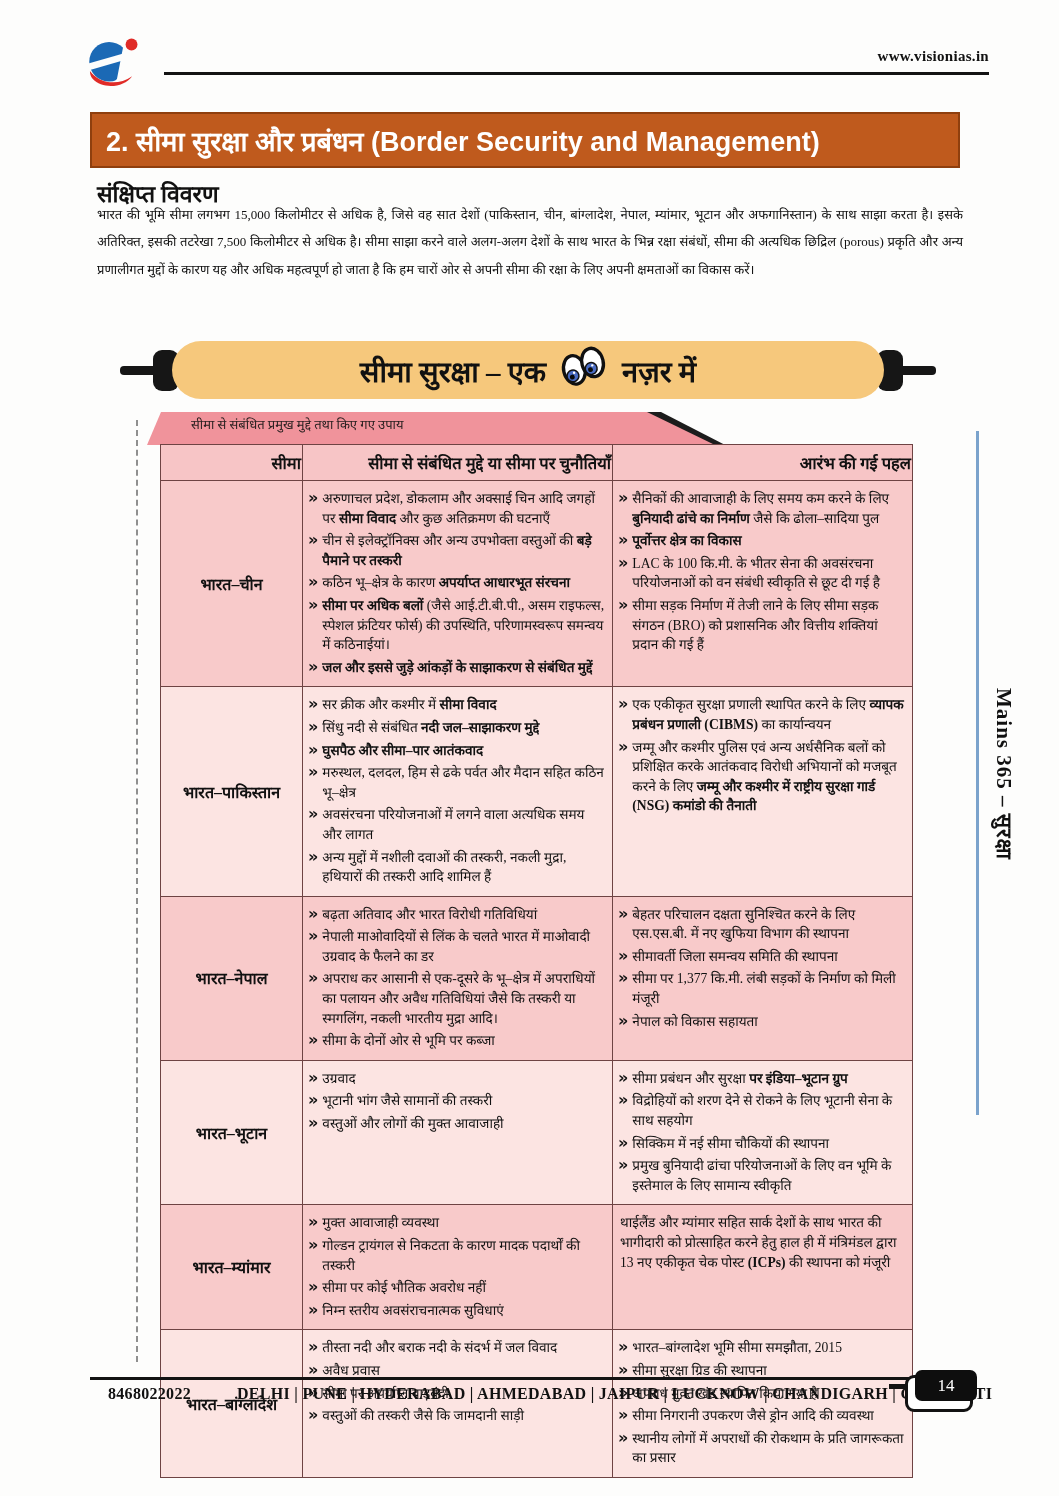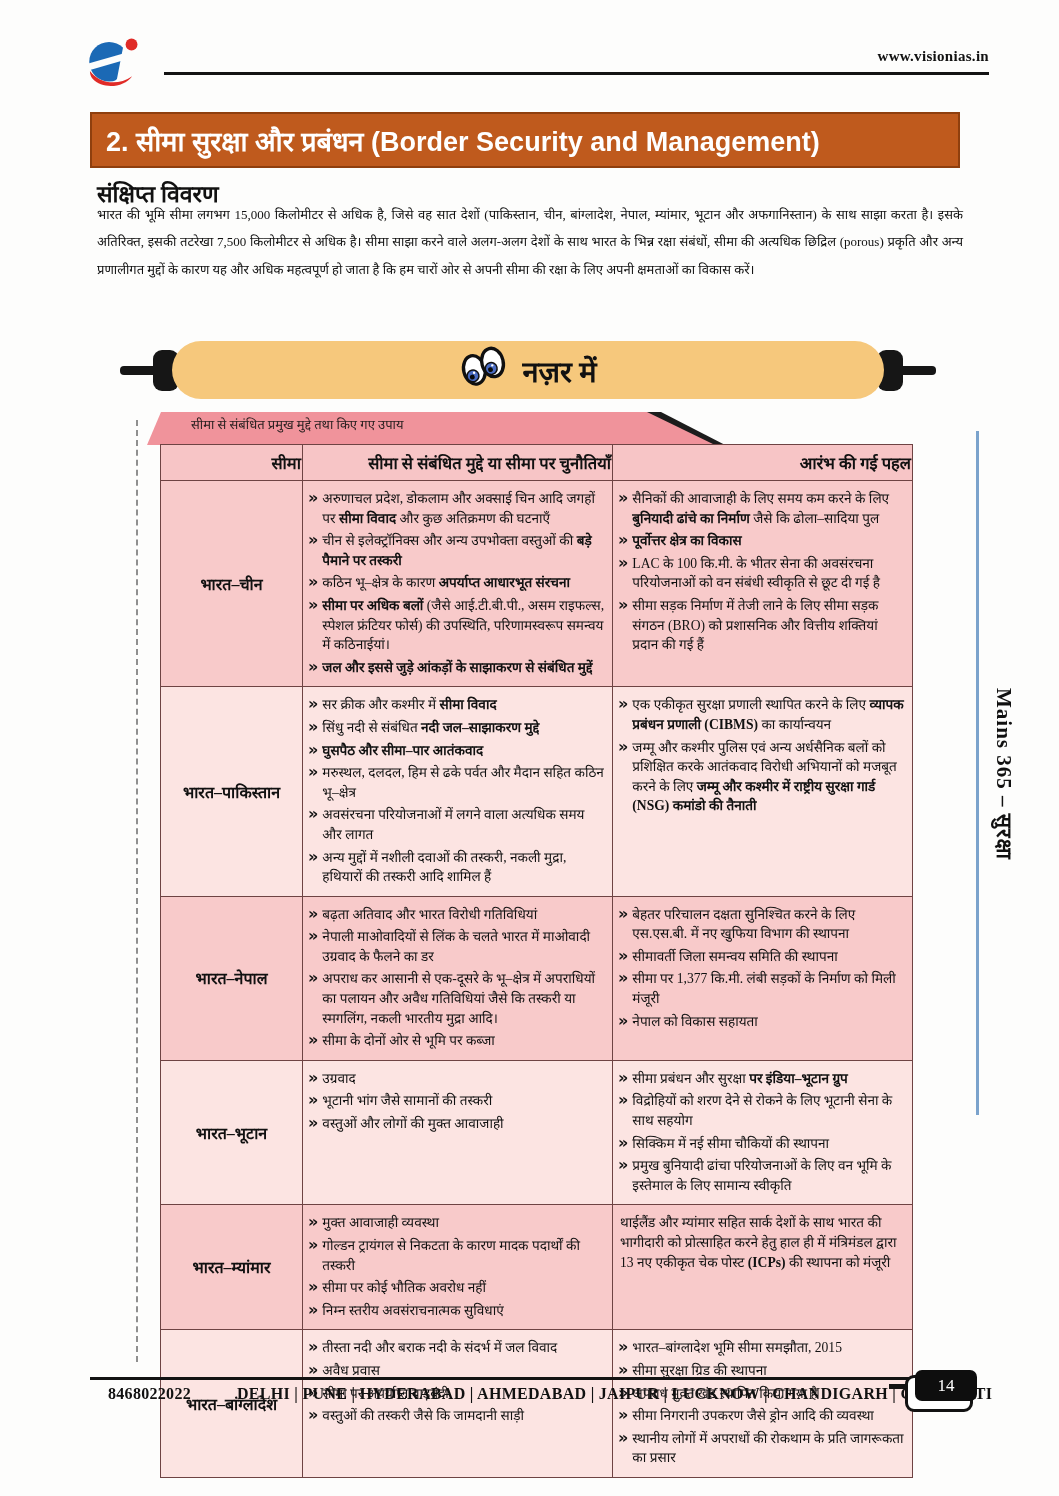--- a/index.html
+++ b/index.html
@@ -88,20 +88,21 @@
 </div>
 
 <div class="summary-heading">संक्षिप्त विवरण</div>
 <div class="summary-para">भारत की भूमि सीमा लगभग 15,000 किलोमीटर से अधिक है, जिसे वह सात देशों (पाकिस्तान, चीन, बांग्लादेश, नेपाल, म्यांमार, भूटान और अफगानिस्तान) के साथ साझा करता है। इसके अतिरिक्त, इसकी तटरेखा 7,500 किलोमीटर से अधिक है। सीमा साझा करने वाले अलग-अलग देशों के साथ भारत के भिन्न रक्षा संबंधों, सीमा की अत्यधिक छिद्रिल (porous) प्रकृति और अन्य प्रणालीगत मुद्दों के कारण यह और अधिक महत्वपूर्ण हो जाता है कि हम चारों ओर से अपनी सीमा की रक्षा के लिए अपनी क्षमताओं का विकास करें।</div>
 
 <div class="capsule-row">
   <div class="cap-line"></div>
   <div class="cap-end left"></div>
   <div class="cap-end right"></div>
   <div class="capsule">
+    <span class="t">सीमा सुरक्षा – एक</span>
     <span class="eyes">
       <svg viewBox="0 0 54 46" width="50" height="43">
         <g transform="rotate(-14 27 23)">
           <ellipse cx="16" cy="24" rx="11.5" ry="15.5" fill="#fff" stroke="#101010" stroke-width="3.6"></ellipse>
           <ellipse cx="37" cy="21" rx="11.5" ry="15.5" fill="#fff" stroke="#101010" stroke-width="3.6"></ellipse>
           <circle cx="13" cy="30" r="6.4" fill="#4a6cc3" stroke="#101010" stroke-width="1.6"></circle>
           <circle cx="34" cy="27" r="6.4" fill="#4a6cc3" stroke="#101010" stroke-width="1.6"></circle>
           <circle cx="12" cy="31" r="2.6" fill="#0a0a0a"></circle>
           <circle cx="33" cy="28" r="2.6" fill="#0a0a0a"></circle>
           <circle cx="15" cy="27" r="1.3" fill="#fff"></circle>

